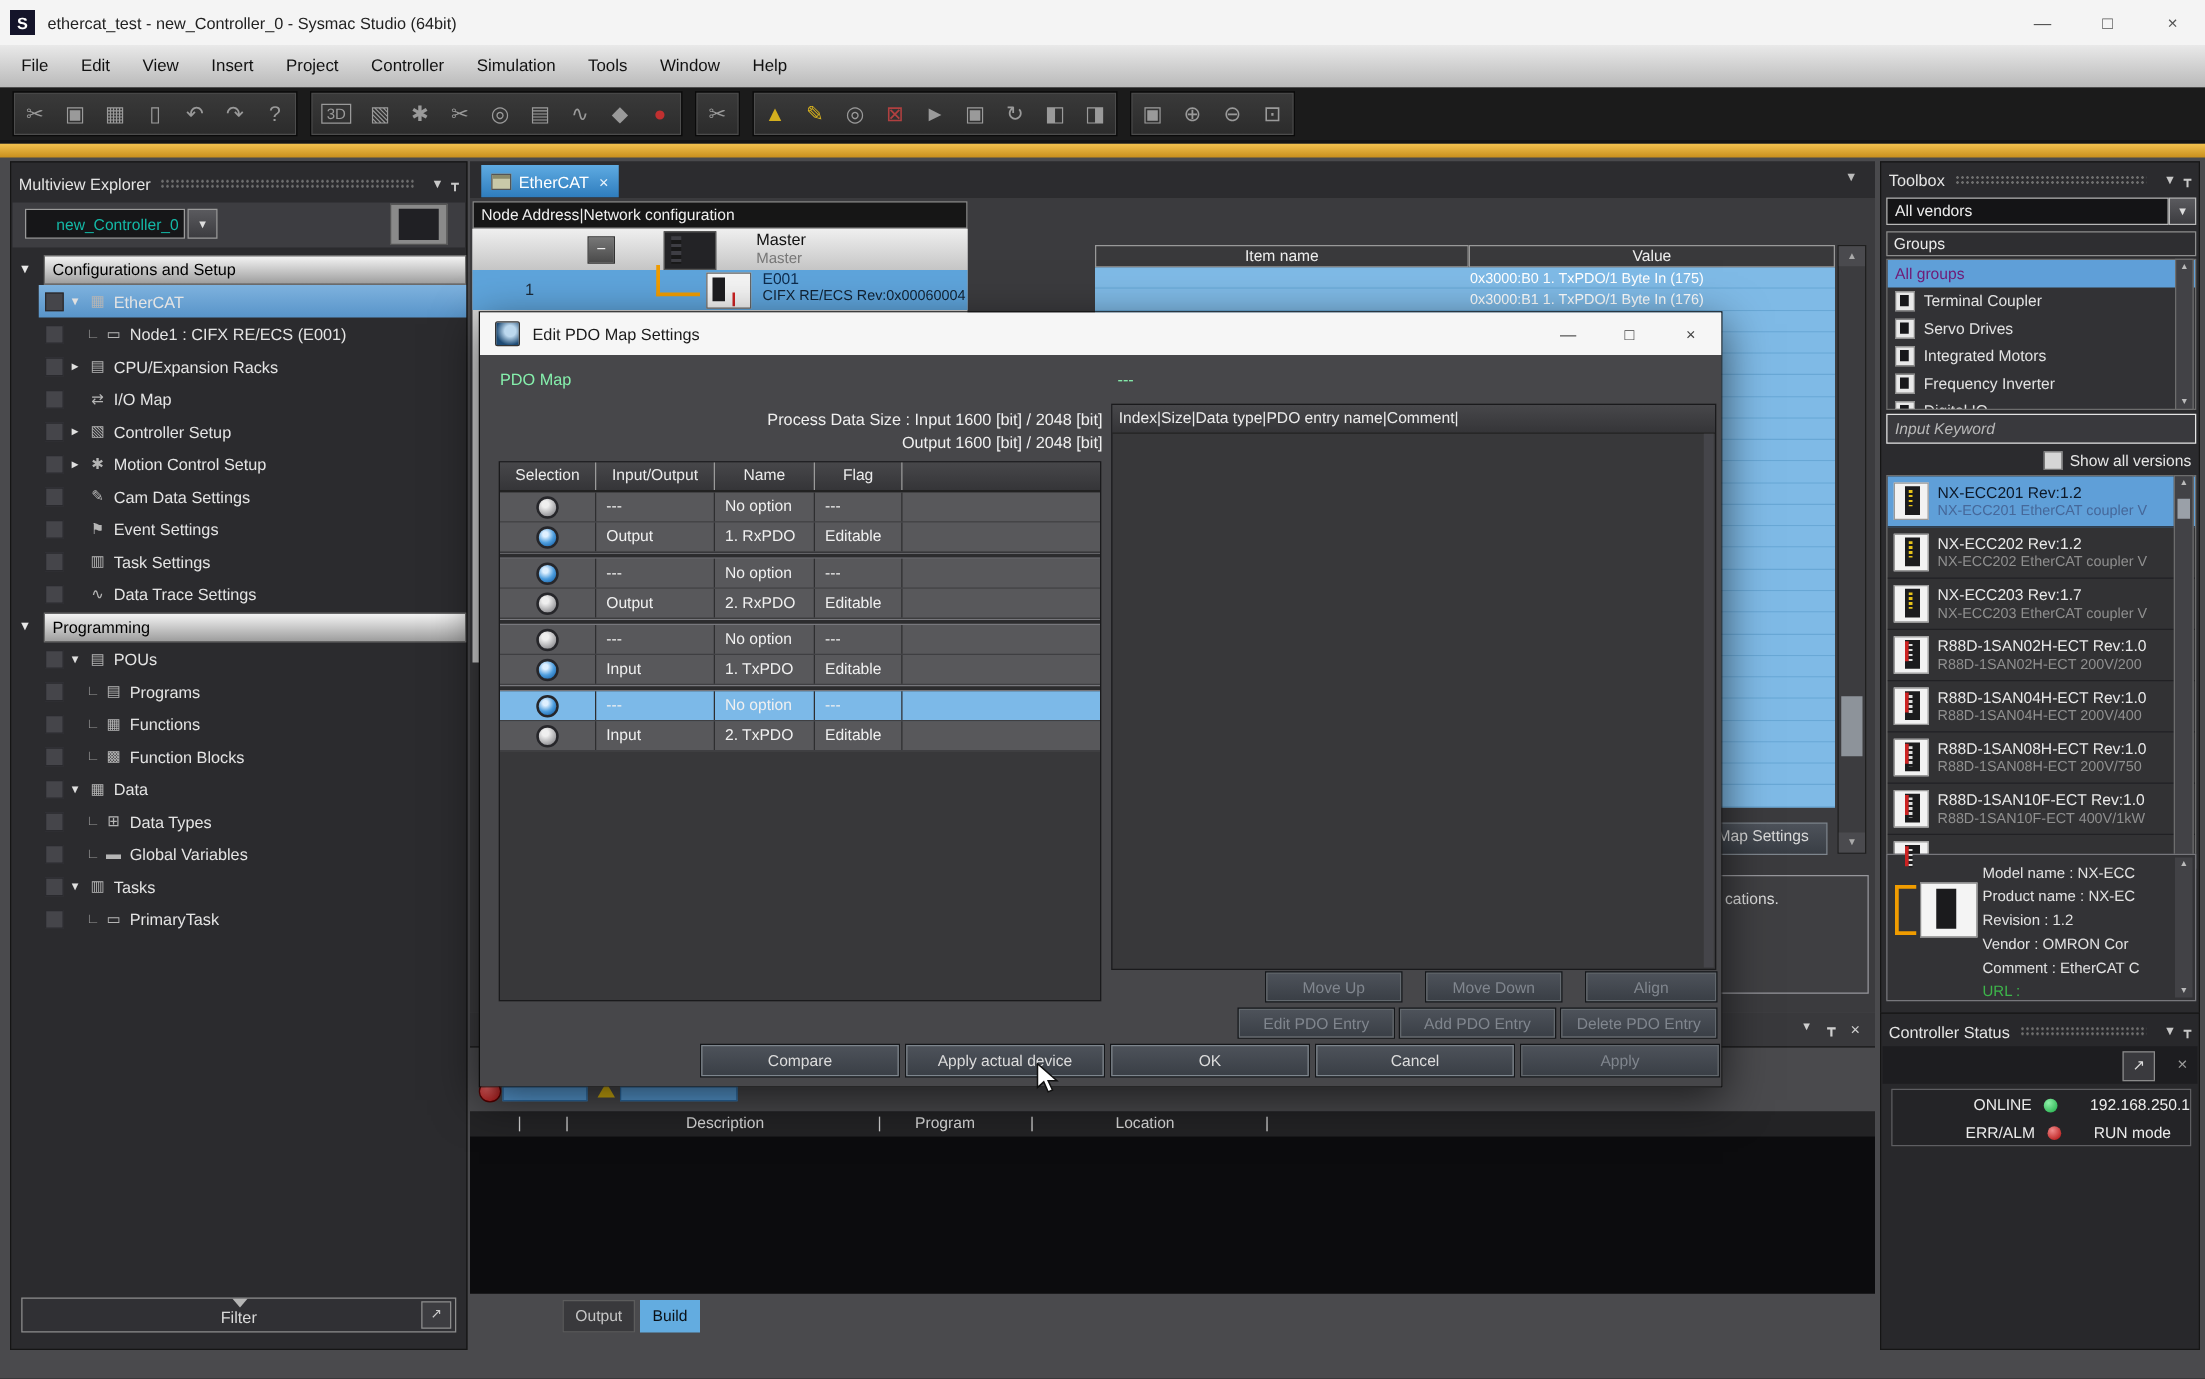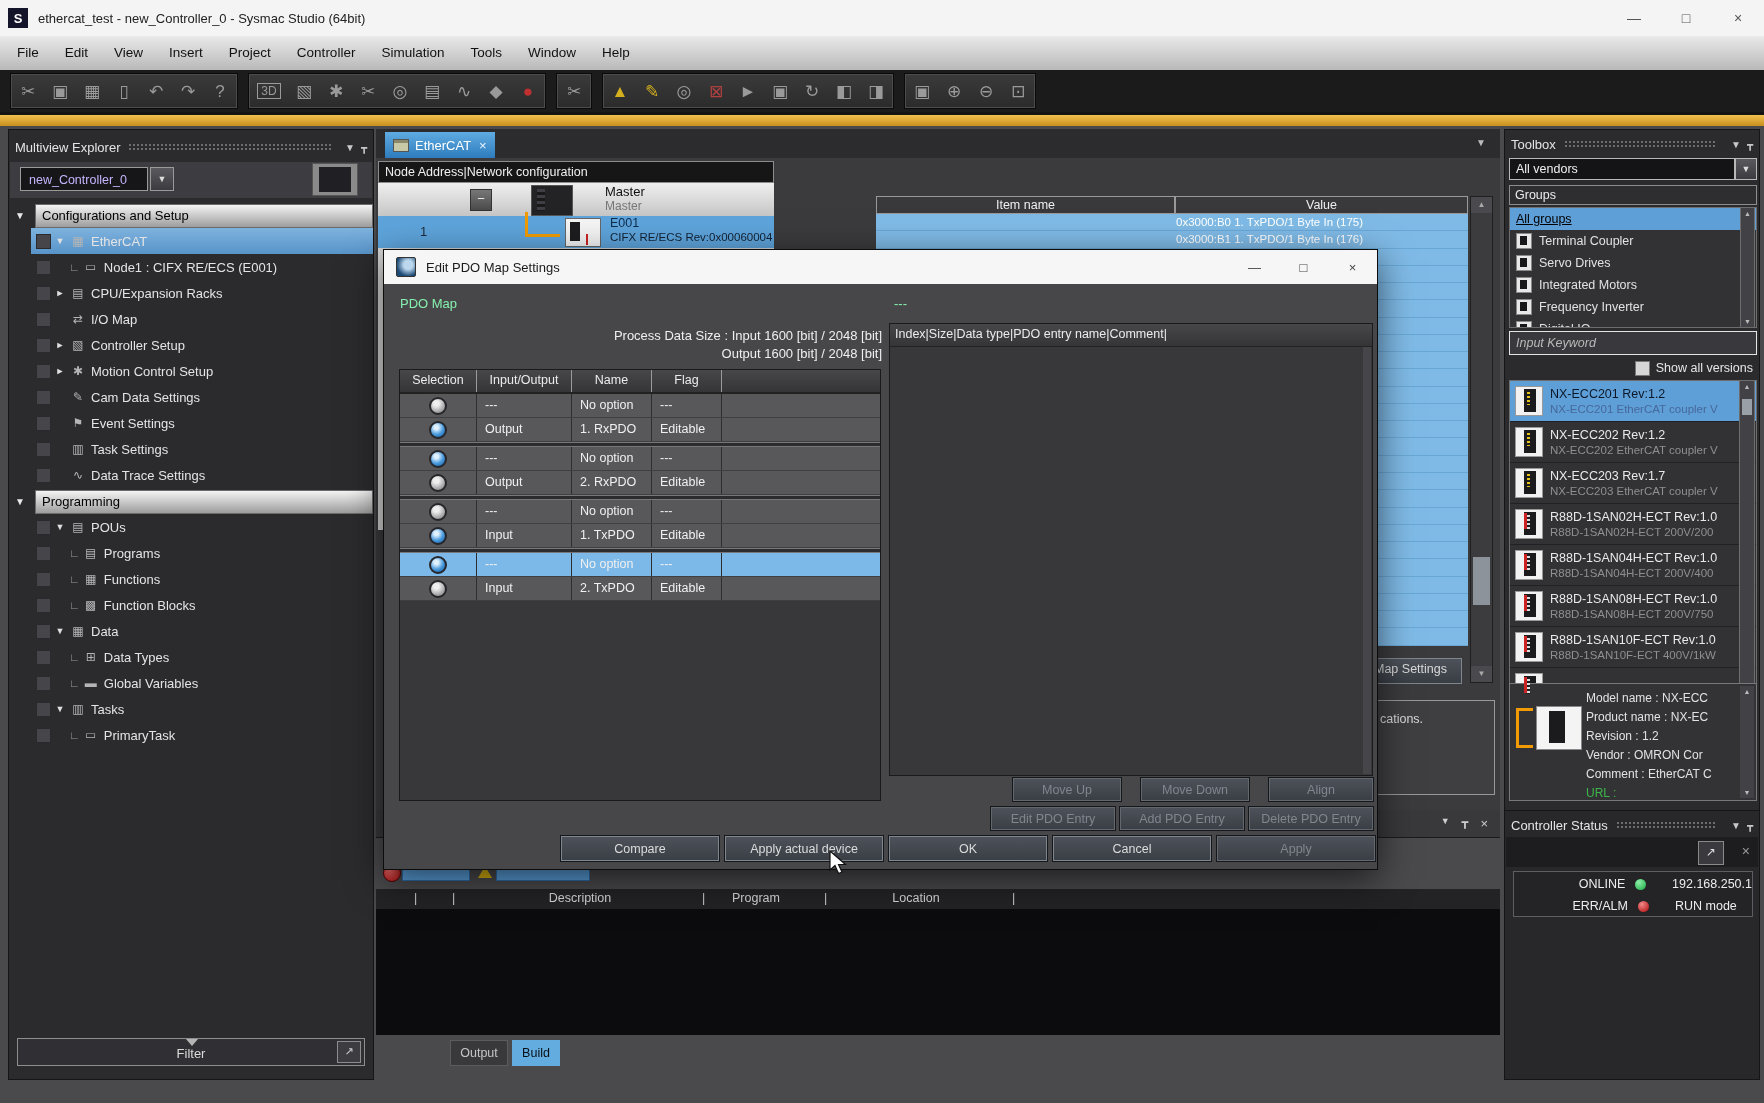--- a/index.html
+++ b/index.html
@@ -19,21 +19,21 @@
   .tb-ico{color:#9a9a9a;font-size:17px;line-height:1;min-width:18px;text-align:center;}
   .chrome-gap{position:absolute;left:0;top:112px;width:1764px;height:3px;background:#141414;}
   .goldband{position:absolute;left:0;top:115px;width:1764px;height:11px;background:linear-gradient(#f2c14e,#c98f1d);}
   
   .panel{position:absolute;background:#2b2b2e;border:1px solid #151515;box-sizing:border-box;}
   .phead{display:flex;align-items:center;height:24px;color:#e4e4e4;font-size:13px;padding:0 6px;}
   .dots{flex:1;height:8px;margin:0 8px;background-image:radial-gradient(#6d6d6d 1px,transparent 1.2px);background-size:4px 4px;}
   .phico{color:#c8c8c8;font-size:10px;margin-left:6px;}
   
   .ctlstrip{position:absolute;left:1px;top:32px;right:1px;height:36px;background:#3d3d41;}
-  .ctl-dd{position:absolute;left:10px;top:5px;width:128px;height:24px;background:#161618;border:1px solid #9a9a9a;color:#c4b5fd;font-size:12.5px;line-height:24px;padding-left:8px;box-sizing:border-box;}
+  .ctl-dd{position:absolute;left:10px;top:5px;width:128px;height:24px;background:#161618;border:1px solid #9a9a9a;color:#14b8a6;font-size:12.5px;line-height:24px;padding-left:24px;box-sizing:border-box;}
   .ctl-dd-btn{position:absolute;left:140px;top:5px;width:24px;height:24px;background:linear-gradient(#5a5a5e,#3c3c40);border:1px solid #9a9a9a;box-sizing:border-box;color:#ddd;font-size:9px;text-align:center;line-height:22px;}
   .ctl-devimg{position:absolute;right:14px;top:1px;width:46px;height:33px;background:#8a8a8a;border:1px solid #555;box-sizing:border-box;}
   .ctl-devimg::after{content:"";position:absolute;inset:3px 6px;background:#202024;}
   .tree{position:absolute;left:0;top:72px;right:0;}
   .tree-section{display:flex;height:24px;margin-top:2px;}
   .sec-arrow{width:20px;color:#e8e8e8;font-size:10px;line-height:24px;padding-left:6px;}
   .sec-box{flex:1;background:linear-gradient(#f4f4f4,#9d9d9d);border:1px solid #6b6b6b;color:#000;font-size:13px;line-height:22px;padding-left:6px;}
   .tree-row{display:flex;align-items:center;height:26px;margin-left:22px;padding-left:5px;color:#e4e4e4;}
   .tree-row.sel{background:linear-gradient(#7eb2de,#5894c9);}
   .tree-cb{width:13px;height:13px;background:#45454a;border:1px solid #2a2a2e;flex:0 0 13px;}
@@ -89,27 +89,27 @@
   .buildblack{position:absolute;left:376px;top:909px;width:1124px;height:126px;background:#0c0c0e;}
   .btab{position:absolute;top:1040px;height:26px;font-size:12.5px;display:flex;align-items:center;justify-content:center;box-sizing:border-box;}
   .btab.out{left:450px;width:58px;background:#39393c;border:1px solid #5c5c5c;color:#c6c6c6;}
   .btab.bld{left:512px;width:48px;background:#63ace0;color:#0a1016;}
   
   .tbx-vendors{position:absolute;left:4px;top:28px;width:226px;height:22px;background:#141416;border:1px solid #b8b8b8;box-sizing:border-box;color:#efefef;font-size:12.5px;line-height:20px;padding-left:6px;}
   .tbx-vbtn{position:absolute;left:230px;top:28px;width:22px;height:22px;background:linear-gradient(#5a5a5e,#3c3c40);border:1px solid #b8b8b8;box-sizing:border-box;color:#ddd;font-size:9px;text-align:center;line-height:20px;}
   .tbx-ghead{position:absolute;left:4px;top:55px;width:248px;height:20px;background:#2e2e31;border:1px solid #8d8d8d;box-sizing:border-box;color:#ececec;font-size:12.5px;line-height:18px;padding-left:5px;}
   .tbx-glist{position:absolute;left:4px;top:77px;width:248px;height:121px;background:#323235;border:1px solid #6d6d6d;box-sizing:border-box;overflow:hidden;}
   .tbx-grow{display:flex;align-items:center;height:22px;color:#e2e2e2;font-size:12.5px;padding-left:6px;}
-  .tbx-grow.sel{background:#5f9fd8;color:#000000;text-decoration:underline;}
+  .tbx-grow.sel{background:#5f9fd8;color:#701a75;}
   .tbx-gico{width:14px;height:14px;background:#e8e8e8;border:1px solid #888;position:relative;margin-right:7px;flex:0 0 14px;}
   .tbx-gico::after{content:"";position:absolute;left:3px;top:2px;width:7px;height:9px;background:#17171a;}
   .tbx-gscroll{position:absolute;right:4px;top:77px;width:15px;height:121px;background:#424246;border:1px solid #6d6d6d;box-sizing:border-box;color:#bbb;font-size:7px;text-align:center;}
   .kw{position:absolute;left:4px;top:201px;width:248px;height:24px;background:#39393d;border:1px solid #e4e4e4;box-sizing:border-box;color:#ddd;font-size:12.5px;padding-left:6px;font-style:italic;}
   .kw::placeholder{color:#b9b9b9;font-style:italic;}
-  .showall{position:absolute;right:6px;top:231px;display:flex;align-items:flex-start;gap:6px;color:#e6e6e6;font-size:12.5px;}
+  .showall{position:absolute;right:6px;top:231px;display:flex;align-items:center;gap:6px;color:#e6e6e6;font-size:12.5px;}
   .cb{width:13px;height:13px;background:#d6d6d6;border:1px solid #777;}
   .devlist{position:absolute;left:4px;top:250px;width:248px;height:315px;background:#323234;border:1px solid #6d6d6d;box-sizing:border-box;overflow:hidden;}
   .dev-row{display:flex;height:40px;border-bottom:1px solid #212124;align-items:center;}
   .dev-row.sel{background:#5f9fd8;}
   .dev-ico{position:relative;width:28px;height:30px;background:#f2f2f2;border:1px solid #999;flex:0 0 28px;margin:0 7px 0 5px;box-sizing:border-box;}
   .dev-ico::after{content:"";position:absolute;left:8px;top:2px;width:12px;height:23px;background:#1b1b1d;}
   .dev-ico.nx::before{content:"";position:absolute;z-index:1;left:11px;top:5px;width:3px;height:13px;background:repeating-linear-gradient(#e6c21a 0 2px,#1b1b1d 2px 4px);}
   .dev-ico.r88::before{content:"";position:absolute;z-index:1;left:11px;top:5px;width:3px;height:16px;background:repeating-linear-gradient(#ddd 0 2px,#1b1b1d 2px 4px);box-shadow:-3px -2px 0 #c22;}
   .dev-name{font-size:12.5px;color:#e9e9e9;line-height:16px;white-space:nowrap;}
   .dev-desc{font-size:11.5px;color:#8f8f8f;line-height:14px;white-space:nowrap;}

